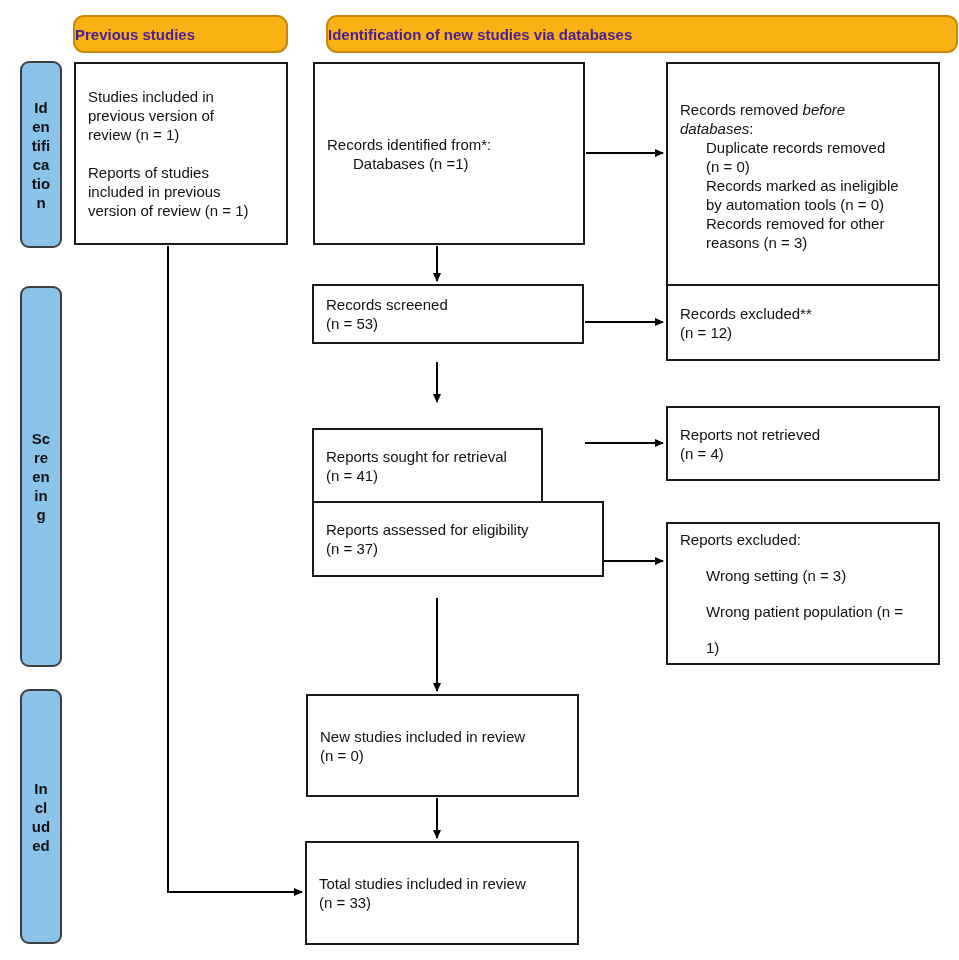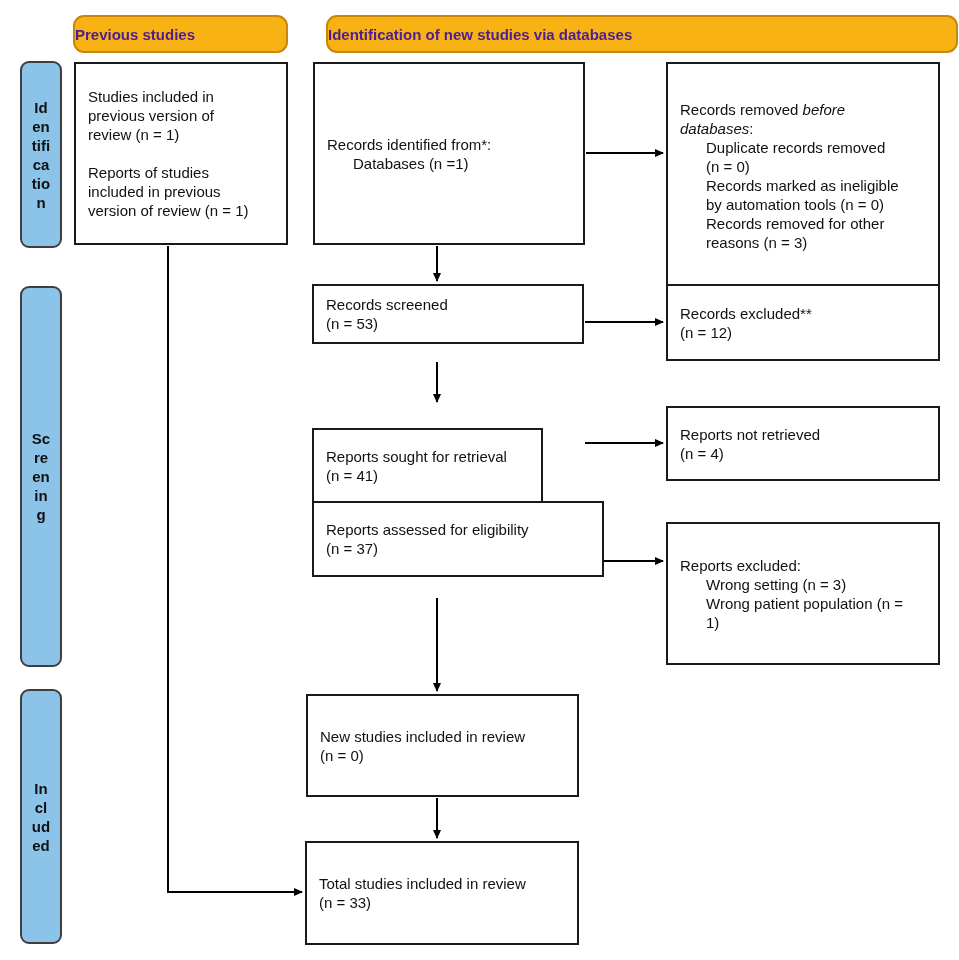--- a/index.html
+++ b/index.html
@@ -44,21 +44,21 @@
   #tab-included{left:20px;top:689px;width:42px;height:255px;}
   
   #box-previous{left:74px;top:62px;width:214px;height:183px;}
   #box-identified{left:313px;top:62px;width:272px;height:183px;}
   #box-removed{left:666px;top:62px;width:274px;height:227px;}
   #box-screened{left:312px;top:284px;width:272px;height:60px;justify-content:center;}
   #box-excluded{left:666px;top:284px;width:274px;height:77px;}
   #box-sought{left:312px;top:405px;width:231px;height:75px;margin-top:23px;}
   #box-notretrieved{left:666px;top:406px;width:274px;height:75px;}
   #box-assessed{left:312px;top:501px;width:292px;height:76px;}
-  #box-reportsexcluded{left:666px;top:522px;width:274px;height:143px;}
+  #box-reportsexcluded{left:666px;top:522px;width:274px;height:143px;justify-content:space-between;}
   #box-new{left:306px;top:694px;width:273px;height:103px;}
   #box-total{left:305px;top:841px;width:274px;height:104px;}
 </style>
 </head>
 <body>
 
 <div id="canvas">
 
   <svg class="arrows" viewBox="0 0 959 960" xmlns="http://www.w3.org/2000/svg">
     <defs>

